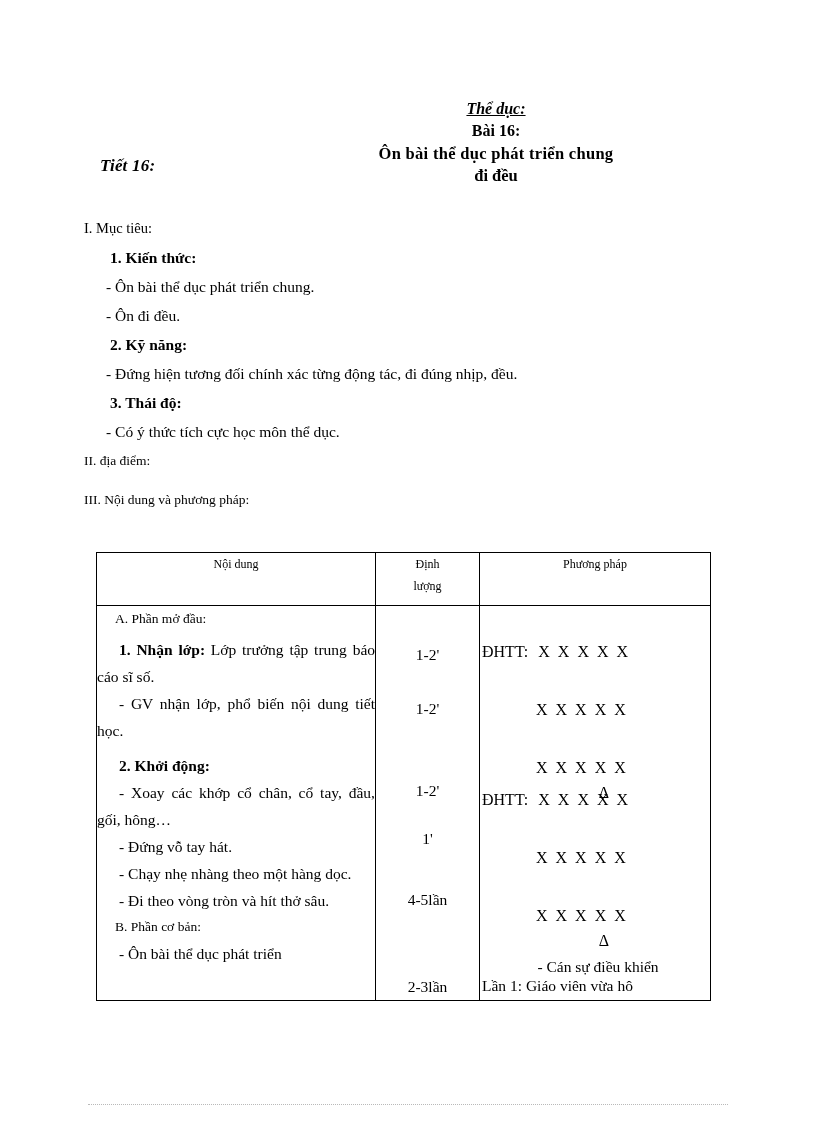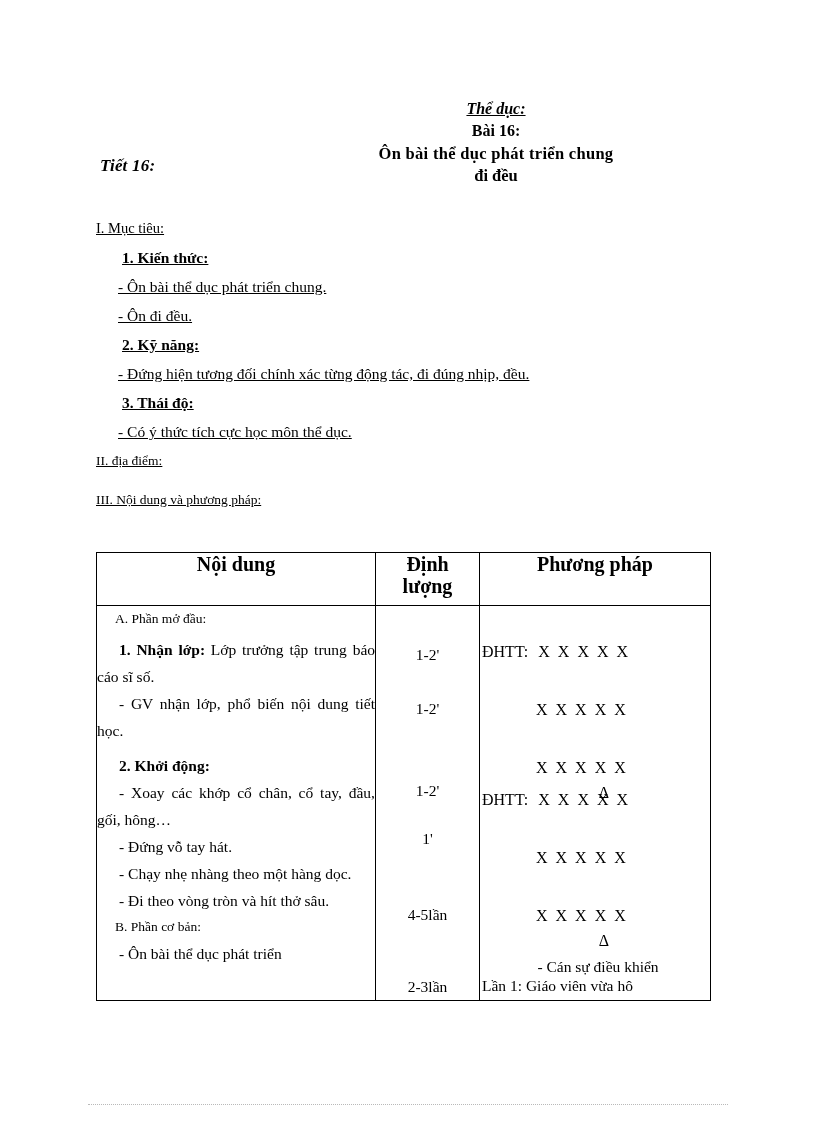--- a/index.html
+++ b/index.html
@@ -69,24 +69,23 @@
   }
   .title-sub2 {
     font-weight: bold;
     font-size: 16.5px;
     line-height: 22px;
   }
 
   
   .outline {
     position: absolute;
-    left: 96px;
+    left: 84px;
     top: 214px;
     width: 618px;
-    text-decoration: underline;
   }
   .line {
     line-height: 29px;
     font-size: 15.5px;
     white-space: nowrap;
   }
   .line.sec {            
     font-size: 14.5px;
     padding-left: 0;
   }
@@ -116,22 +115,22 @@
     border: 1px solid #000000;
     vertical-align: top;
     padding: 0;
   }
   .col-1 { width: 279px; }
   .col-2 { width: 104px; }
   .col-3 { width: 231px; }
 
   .th-cell {
     text-align: center;
-    font-weight: bold;
-    font-size: 20px;
+    font-weight: normal;
+    font-size: 12px;
     height: 52px;
     padding-top: 8px;
     line-height: 22px;
   }
 
   .body-cell-1 {
     padding: 6px 8px 6px 6px;
     height: 394px;
     margin-top: 32px;
   }
@@ -285,21 +284,21 @@
           <p class="p1 small">B. Phần cơ bản:</p>
           <p class="p1">- Ôn bài thể dục phát triển</p>
         </td>
 
         <td class="body-cell-2">
           <div class="qty-wrap">
             <div class="qty" style="top:40px;">1-2'</div>
             <div class="qty" style="top:94px;">1-2'</div>
             <div class="qty" style="top:176px;">1-2'</div>
             <div class="qty" style="top:224px;">1'</div>
-            <div class="qty" style="top:300px;text-align:center;">4-5lần</div>
+            <div class="qty" style="top:285px;text-align:center;">4-5lần</div>
             <div class="qty" style="top:372px;">2-3lần</div>
           </div>
         </td>
 
         <td class="body-cell-3">
           <div class="fm-wrap">
 
             <div class="fm-block" style="top:0px;">
               <div class="fm-row fm-label-row"><span>ĐHTT:</span><span style="padding-left:10px;">X  X  X  X  X</span></div>
               <div class="fm-row fm-indent-row">X  X  X  X  X</div>

